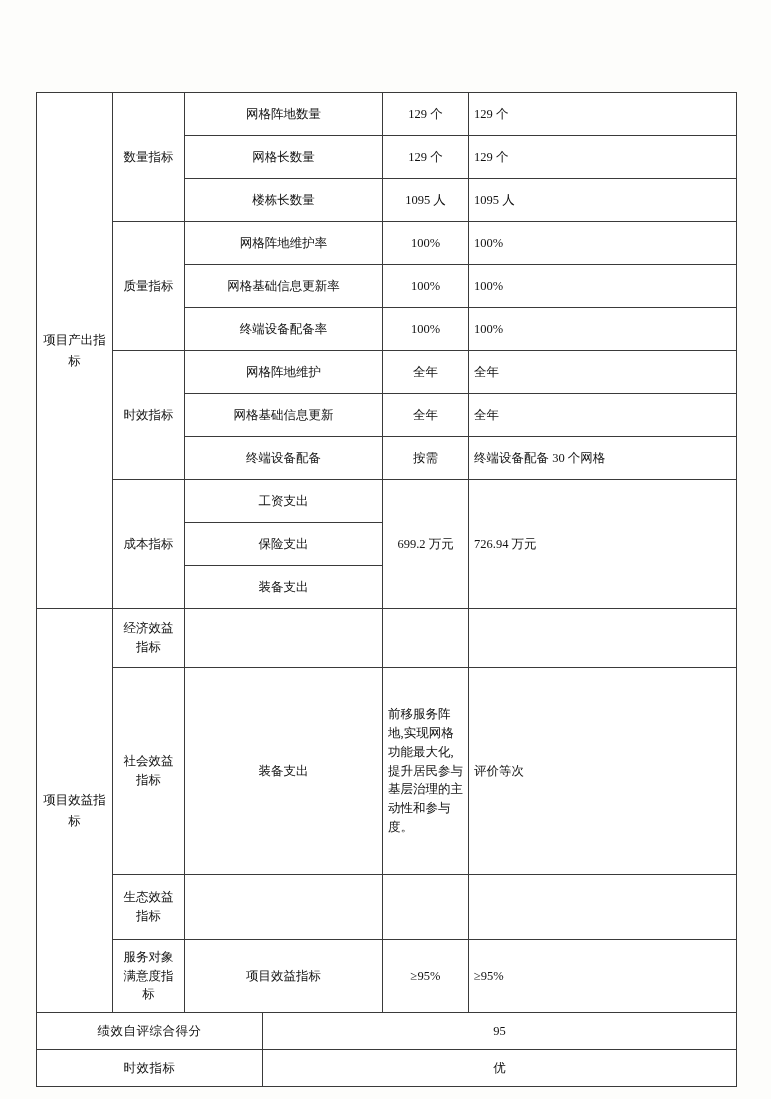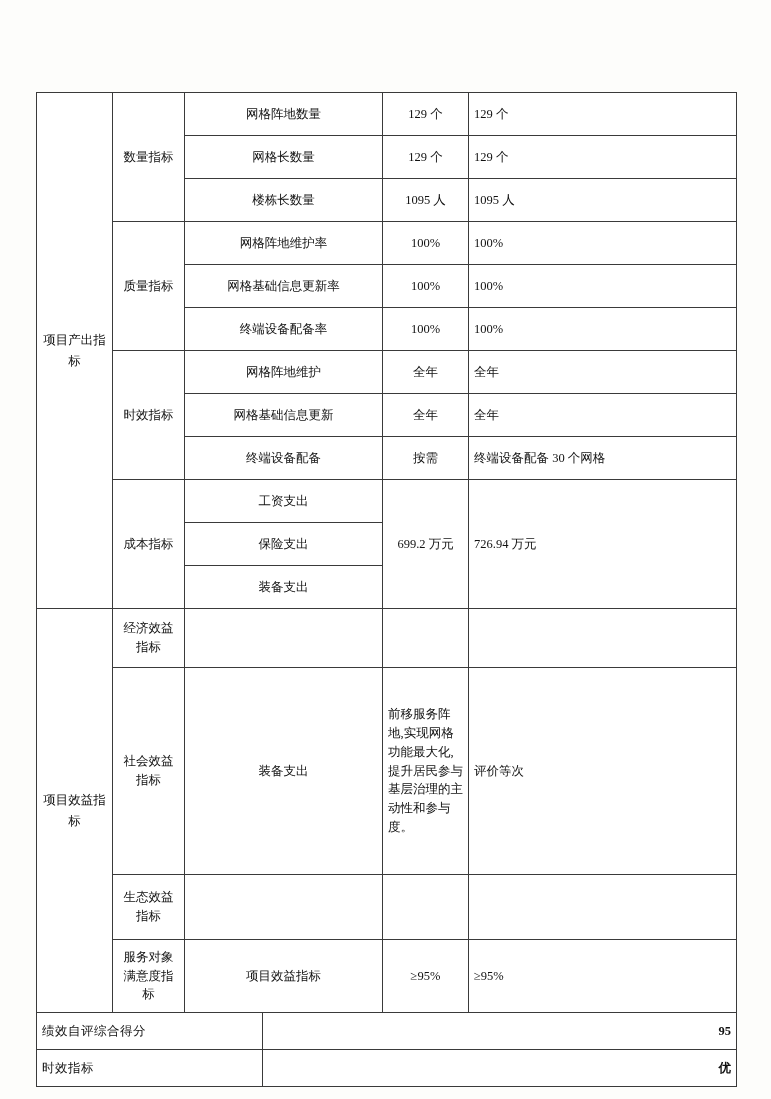--- a/index.html
+++ b/index.html
@@ -60,26 +60,26 @@
   }
   .para {
     line-height: 2.0;
     text-align: left;
     padding: 4px 10px;
   }
   .bottom-row td {
     height: 30px;
   }
   .footer-label {
+    text-align: center;
     letter-spacing: 0.5px;
   }
   .footer-val {
-    text-align: right;
+    text-align: center;
     padding-left: 8px;
-    font-weight: bold;
   }
   .rowline {
     height: 36px;
   }
 </style>
 </head>
 <body>
 
 <div class="page">
   <div class="sheet">

